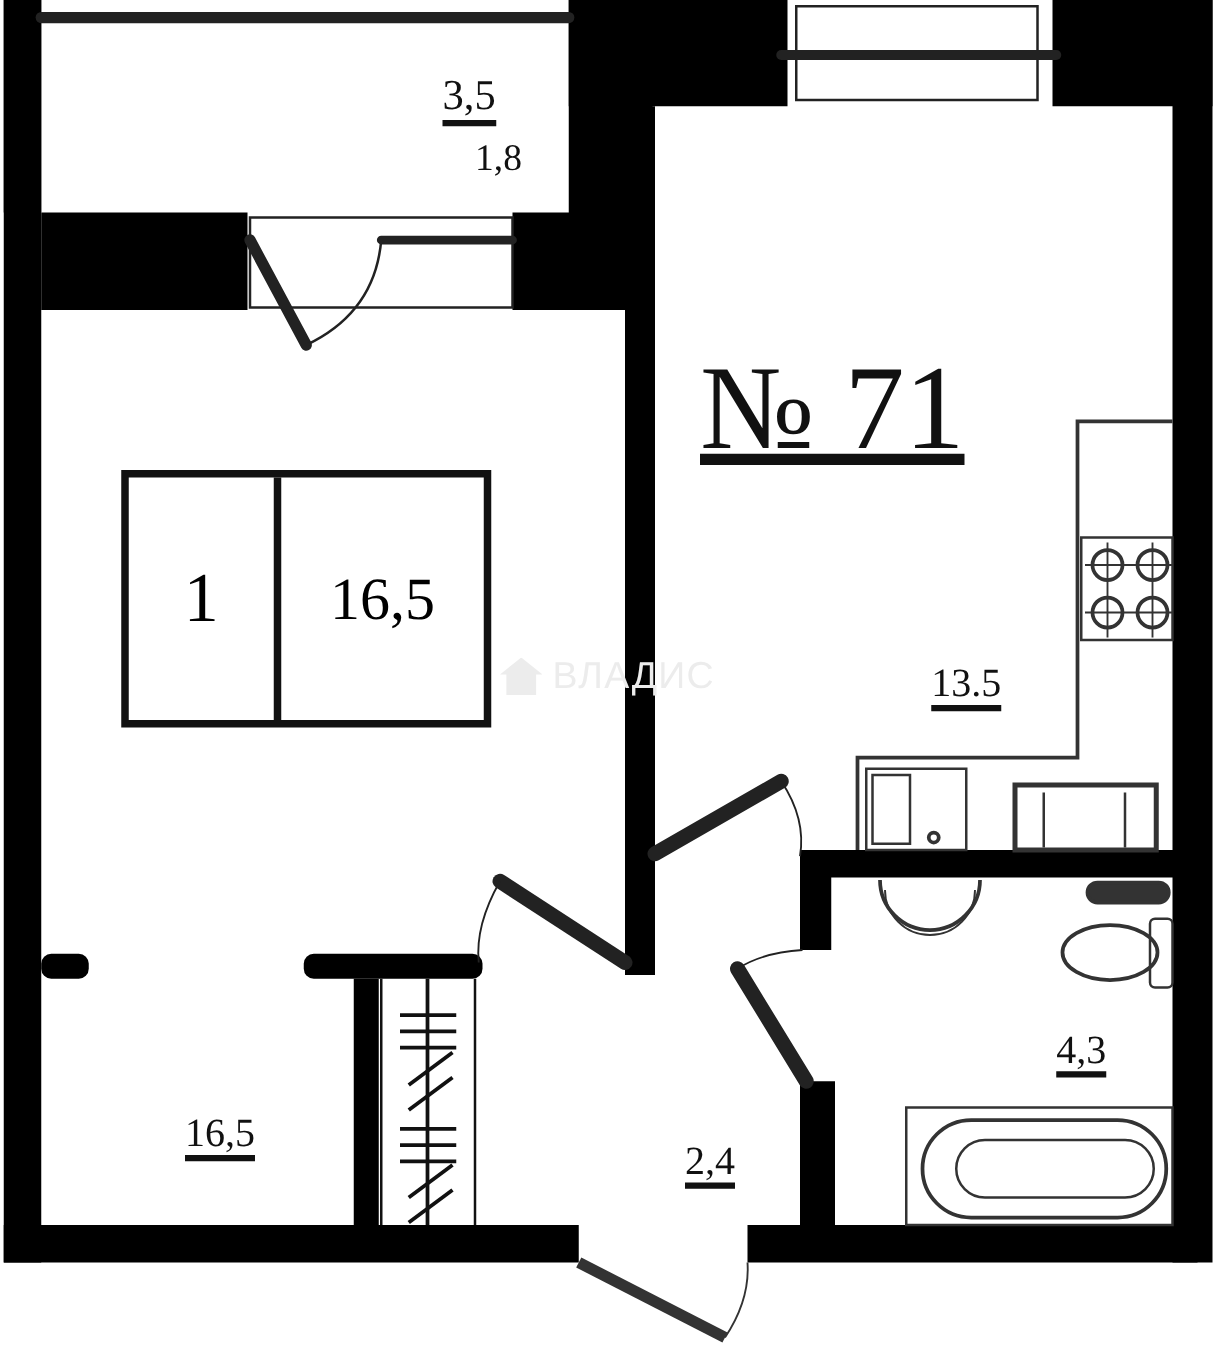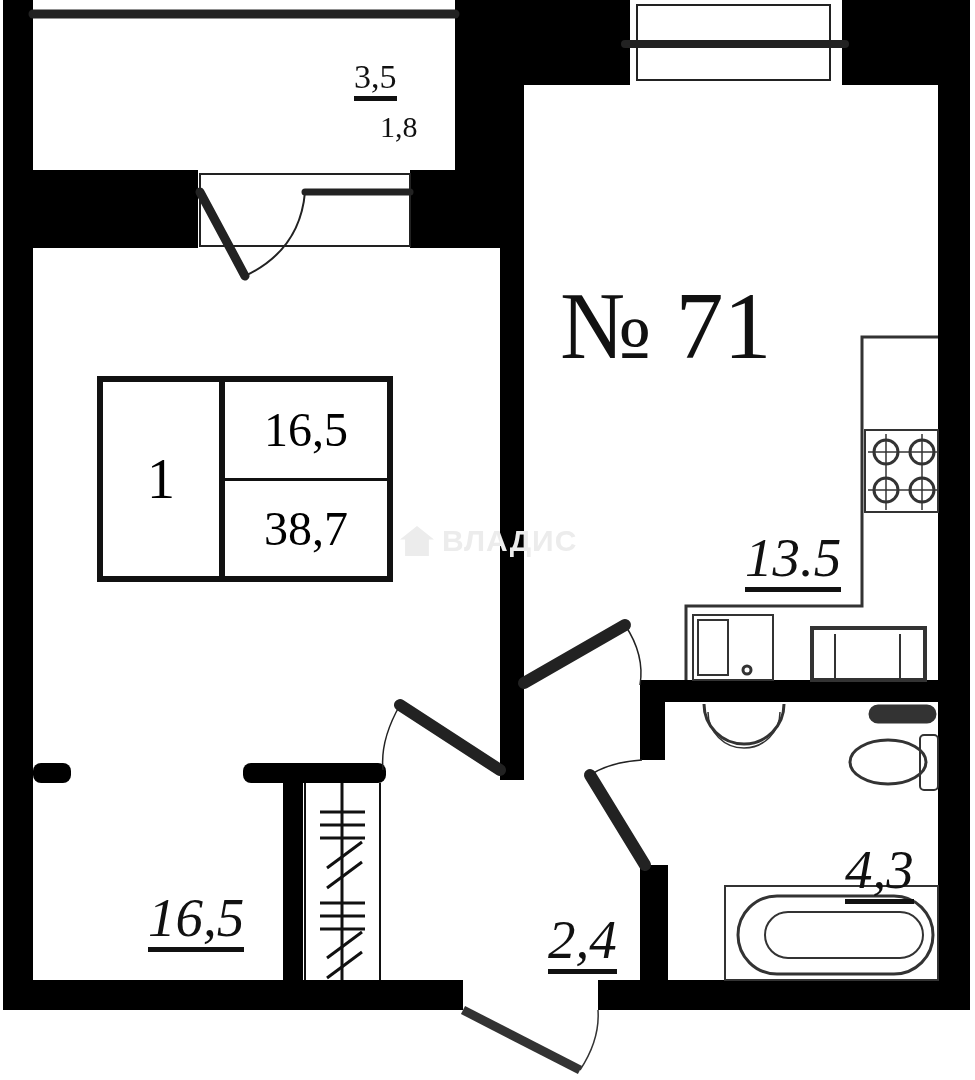--- a/index.html
+++ b/index.html
@@ -1,29 +1,29 @@
 <!DOCTYPE html>
 <html><head>
 <meta charset="utf-8">
 <style>
   html, body { margin:0; padding:0; background:#ffffff; }
   body { width:975px; height:1080px; position:relative; overflow:hidden; font-family:"Liberation Serif", "DejaVu Serif", serif; }
   svg.plan { position:absolute; left:0; top:0; }
   .lbl { position:absolute; color:#111; font-family:"Liberation Serif", "DejaVu Serif", serif; line-height:1; white-space:nowrap; }
   .ul { border-bottom:5px solid #111; padding-bottom:2px; }
-  .area { font-size:55px;font-style:italic; }
+  .area { font-size:32px; }
   .small { font-size:34px; }
   .sub { font-size:30px; }
   .aptno { font-size:96px; }
   .summary { position:absolute; left:97px; top:376px; width:296px; height:206px; border:6px solid #111; box-sizing:border-box; display:flex; background:#fff; }
   .summary .rooms { width:116px; border-right:6px solid #111; display:flex; align-items:center; justify-content:center; font-size:56px; }
   .summary .vals { flex:1; display:flex; flex-direction:column; }
   .summary .vals div { flex:1; display:flex; align-items:center; justify-content:center; font-size:48px; border-bottom:3px solid #111; }
   .summary .vals div:last-child { border-bottom:none; }
-  .wm { position:absolute; left:400px; top:524px; color:#ececec; font-family:"Liberation Sans", sans-serif; font-weight:bold; font-size:30px; letter-spacing:1px; display:flex; align-items:center; gap:8px; }
+  .wm { position:absolute; left:400px; top:524px; color:#ececec; font-family:"Liberation Sans", sans-serif; font-weight:normal; font-size:30px; letter-spacing:1px; display:flex; align-items:center; gap:8px; }
   .wm .house { width:34px; height:30px; background:#ececec; clip-path:polygon(50% 0,100% 45%,85% 45%,85% 100%,15% 100%,15% 45%,0 45%); }
 </style>
 </head>
 <body>
 
 <svg class="plan" width="975" height="1080" viewBox="0 0 975 1080">
   <g fill="#000">
 
     <rect x="3" y="0" width="30" height="1010"></rect>
 
@@ -140,31 +140,30 @@
     <rect x="920" y="735" width="18" height="55" rx="4" stroke-width="2"></rect>
     <rect x="725" y="886" width="213" height="94" stroke-width="2"></rect>
     <rect x="738" y="896" width="195" height="78" rx="39"></rect>
     <rect x="765" y="912" width="158" height="46" rx="23" stroke-width="2"></rect>
   </g>
 </svg>
 
 <div class="lbl small ul" style="left:354px; top:60px;">3,5</div>
 <div class="lbl sub" style="left:365px; top:112px;margin-left:15px;">1,8</div>
 
-<div class="lbl aptno" style="left:560px; top:278px;">№ 71</div>
+<div class="lbl aptno" style="left:560px; top:278px;text-decoration:underline;">№ 71</div>
 
 <div class="summary">
   <div class="rooms">1</div>
   <div class="vals">
     <div>16,5</div>
-    <div>38,7</div>
   </div>
 </div>
 
 <div class="wm">
   <span class="house"></span>
   <span>ВЛАДИС</span>
 </div>
 
 <div class="lbl area ul" style="left:745px; top:530px;">13.5</div>
 <div class="lbl area ul" style="left:148px; top:890px;">16,5</div>
 <div class="lbl area ul" style="left:548px; top:912px;">2,4</div>
-<div class="lbl area ul" style="left:845px; top:842px;">4,3</div>
+<div class="lbl area ul" style="left:845px; top:823px;">4,3</div>
 
 </body></html>

